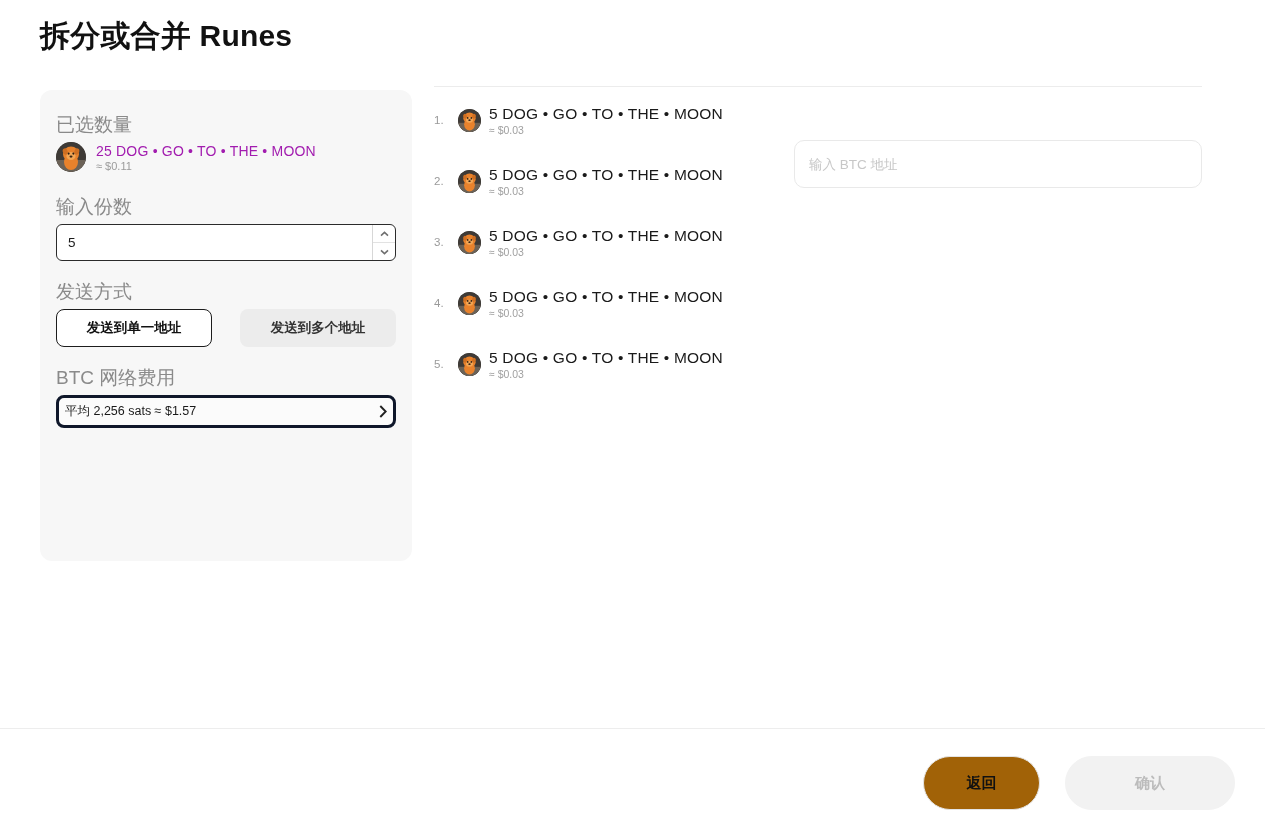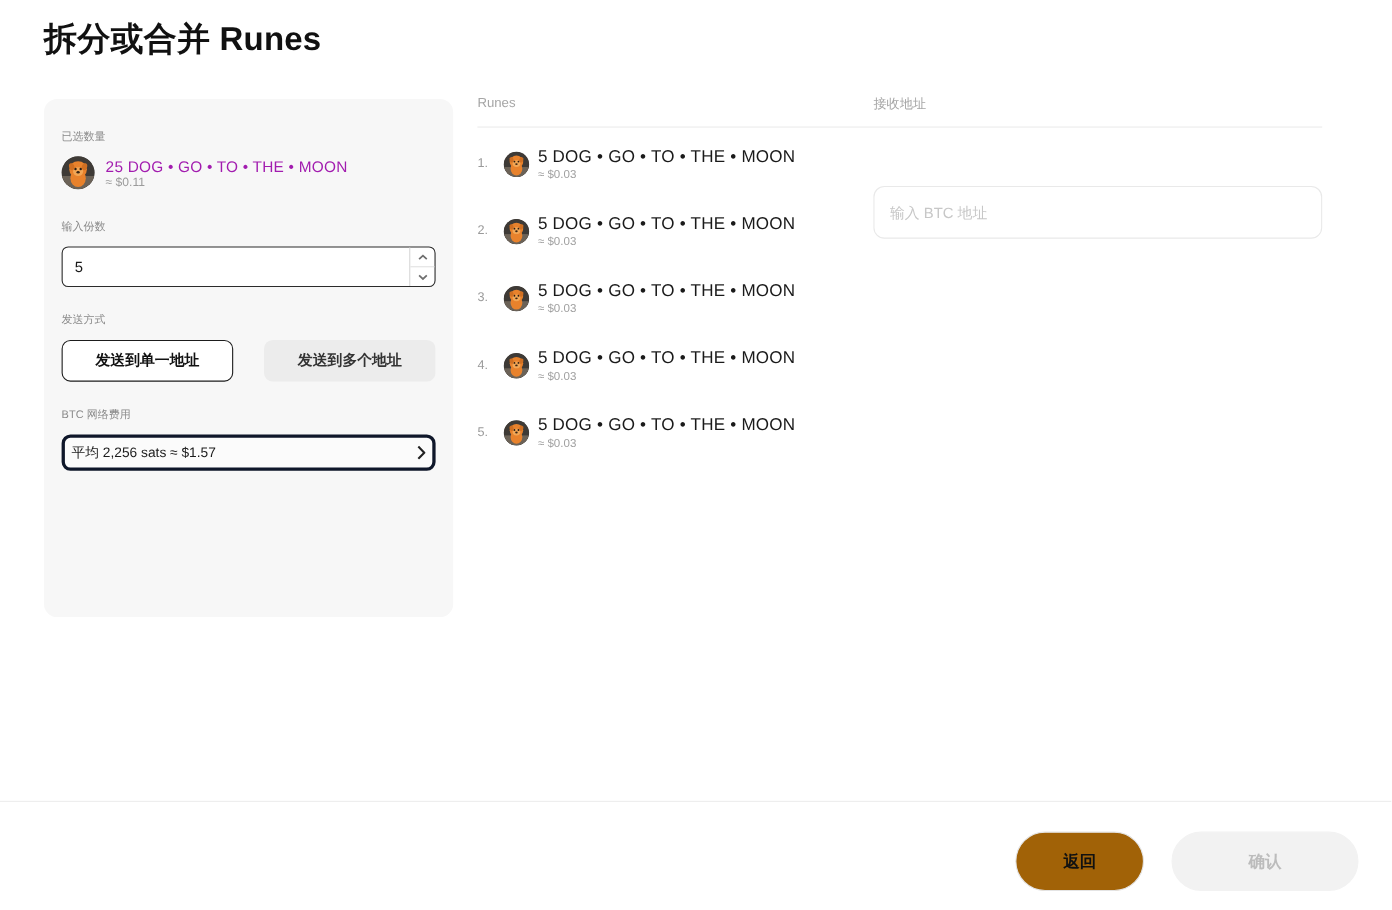--- a/index.html
+++ b/index.html
@@ -22,21 +22,21 @@
 
   
   .left-card {
     position: absolute; left: 40px; top: 90px;
     width: 372px; height: 471px;
     background: #f7f7f7;
     border-radius: 12px;
     padding: 26px 16px 0 16px;
   }
   .field-label {
-    font-size: 10px; color: #8a8a8a; font-weight: 400;
+    font-size: 19px; color: #8a8a8a; font-weight: 400;
     line-height: 18px; margin: 0 0 8px 0;
   }
   .sel-row { display: flex; align-items: center; gap: 10px; margin-bottom: 26px; }
   .avatar {
     width: 30px; height: 30px; border-radius: 50%;
     flex: 0 0 30px; overflow: hidden; position: relative;
     background: #4b4743;
   }
   .avatar.sm { width: 23px; height: 23px; flex: 0 0 23px; }
   .avatar-art { position: absolute; inset: 0; }
@@ -199,24 +199,20 @@
 
     <div class="fee-row">
       <span class="fee-text">平均 2,256 sats ≈ $1.57</span>
       <svg class="fee-chev" viewBox="0 0 8 13">
           <path d="M1.3 1 L6.7 6.5 L1.3 12"></path>
         </svg>
     </div>
   </div>
 
   <div class="right-panel">
-    <div class="col-heads">
-      <div class="head-runes">Runes</div>
-      <div class="head-addr">接收地址</div>
-    </div>
     <div class="heads-divider"></div>
 
     <div class="rows">
 
       <div class="rune-row">
         <div class="row-idx">1.</div>
         <div class="avatar sm">
           <svg class="avatar-art" viewBox="0 0 30 30">
             <defs>
                 <clipPath id="cpa">

